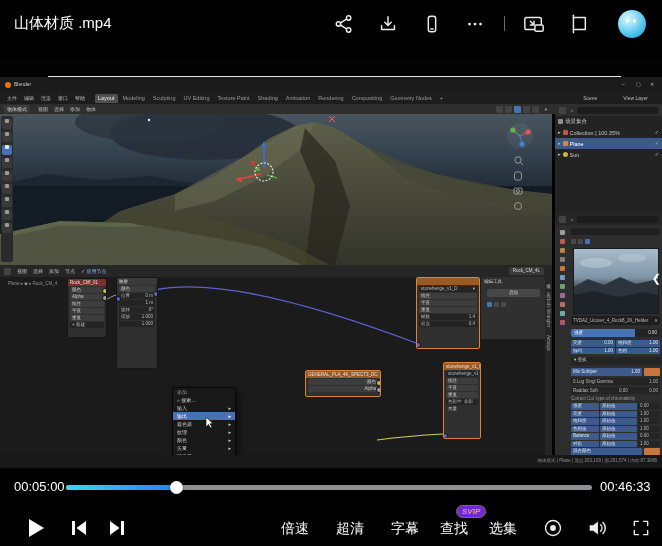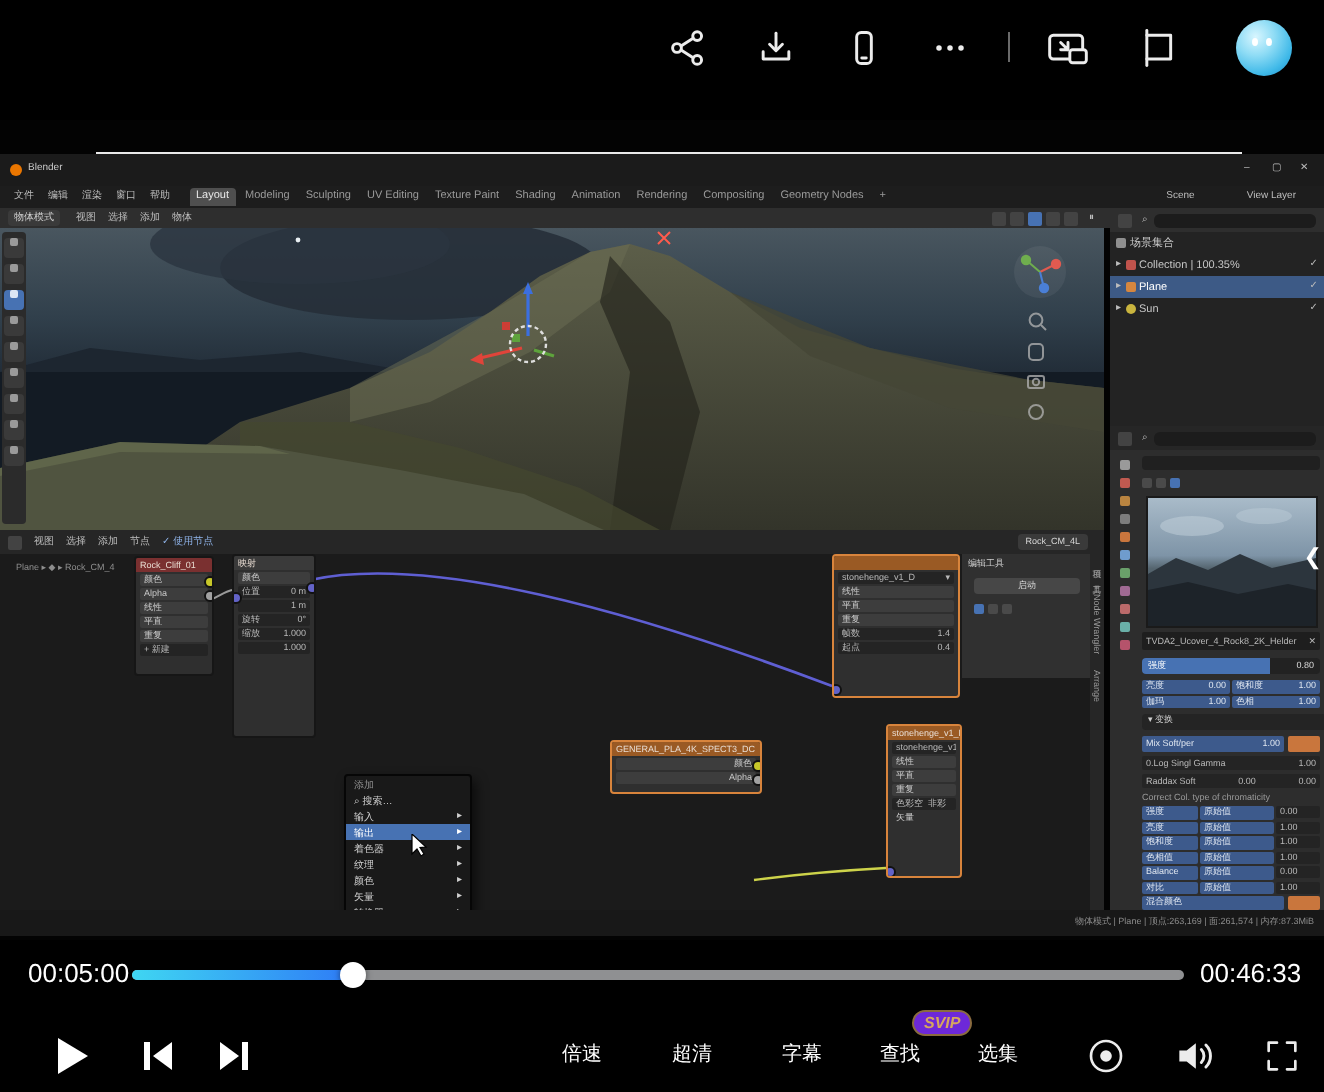--- a/index.html
+++ b/index.html
@@ -3,21 +3,21 @@
 <meta charset="utf-8">
 <style>
   html,body{margin:0;padding:0;background:#000;}
   #stage{position:relative;width:662px;height:546px;background:#000;overflow:hidden;
          font-family:"Liberation Sans","DejaVu Sans",sans-serif;}
   .abs{position:absolute;}
   .nw{white-space:nowrap;}
   
   .ptitle{color:#fff;font-size:15px;}
   .ptime{color:#fff;font-size:13px;}
-  .pbtn{color:#fff;font-size:10px;font-weight:500;cursor:pointer;}
+  .pbtn{color:#fff;font-size:14px;font-weight:500;cursor:pointer;}
   .svip{background:#6d28d9;border:1px solid #8a6b3f;color:#d6a65e;font-size:8px;font-weight:bold;
         font-style:italic;border-radius:7px;padding:1px 5px;line-height:9px;}
   .icon{stroke:#ececec;fill:none;stroke-width:1.6;stroke-linecap:round;stroke-linejoin:round;}
   .t5{font-size:5px;line-height:7px;color:#bdbdbd;}
   .t45{font-size:4.5px;line-height:6px;color:#b5b5b5;}
   .pill{background:#3a3a3a;border-radius:2px;color:#cicfcf;}
   .tab{color:#9a9a9a;font-size:5.5px;line-height:9px;padding:0 3px;border-radius:2px 2px 0 0;}
   .tab.on{background:#4f4f4f;color:#e8e8e8;}
   .node{background:#2f2f2f;border:1px solid #161616;border-radius:2px;overflow:hidden;}
   .node.sel{border-color:#d8843c;}
@@ -38,20 +38,21 @@
   .outrow{height:11px;display:flex;align-items:center;gap:2px;padding:0 3px;color:#c5c5c5;font-size:5.5px;}
   .sq{display:inline-block;width:5px;height:5px;border-radius:1px;}
   .vtext{writing-mode:vertical-rl;font-size:4.5px;color:#9a9a9a;line-height:9px;}
   .hicon{width:7px;height:7px;background:#434343;border-radius:1px;display:inline-block;margin-right:2px;}
 </style>
 </head>
 <body>
 
 <div id="stage">
 
+  <div class="abs ptitle nw" style="left:14px;top:14px;">山体材质 .mp4</div>
 
   <svg class="abs" style="left:333px;top:13px;" width="22" height="22" viewBox="0 0 24 24">
     <g class="icon">
         <circle cx="6" cy="12" r="2.4"></circle>
         <circle cx="17" cy="5.5" r="2.4"></circle>
         <circle cx="17" cy="18.5" r="2.4"></circle>
     <path d="M8.2 10.9 14.8 6.7M8.2 13.1 14.8 17.3"></path>
       </g>
   </svg>
   <svg class="abs" style="left:377px;top:13px;" width="22" height="22" viewBox="0 0 24 24">

